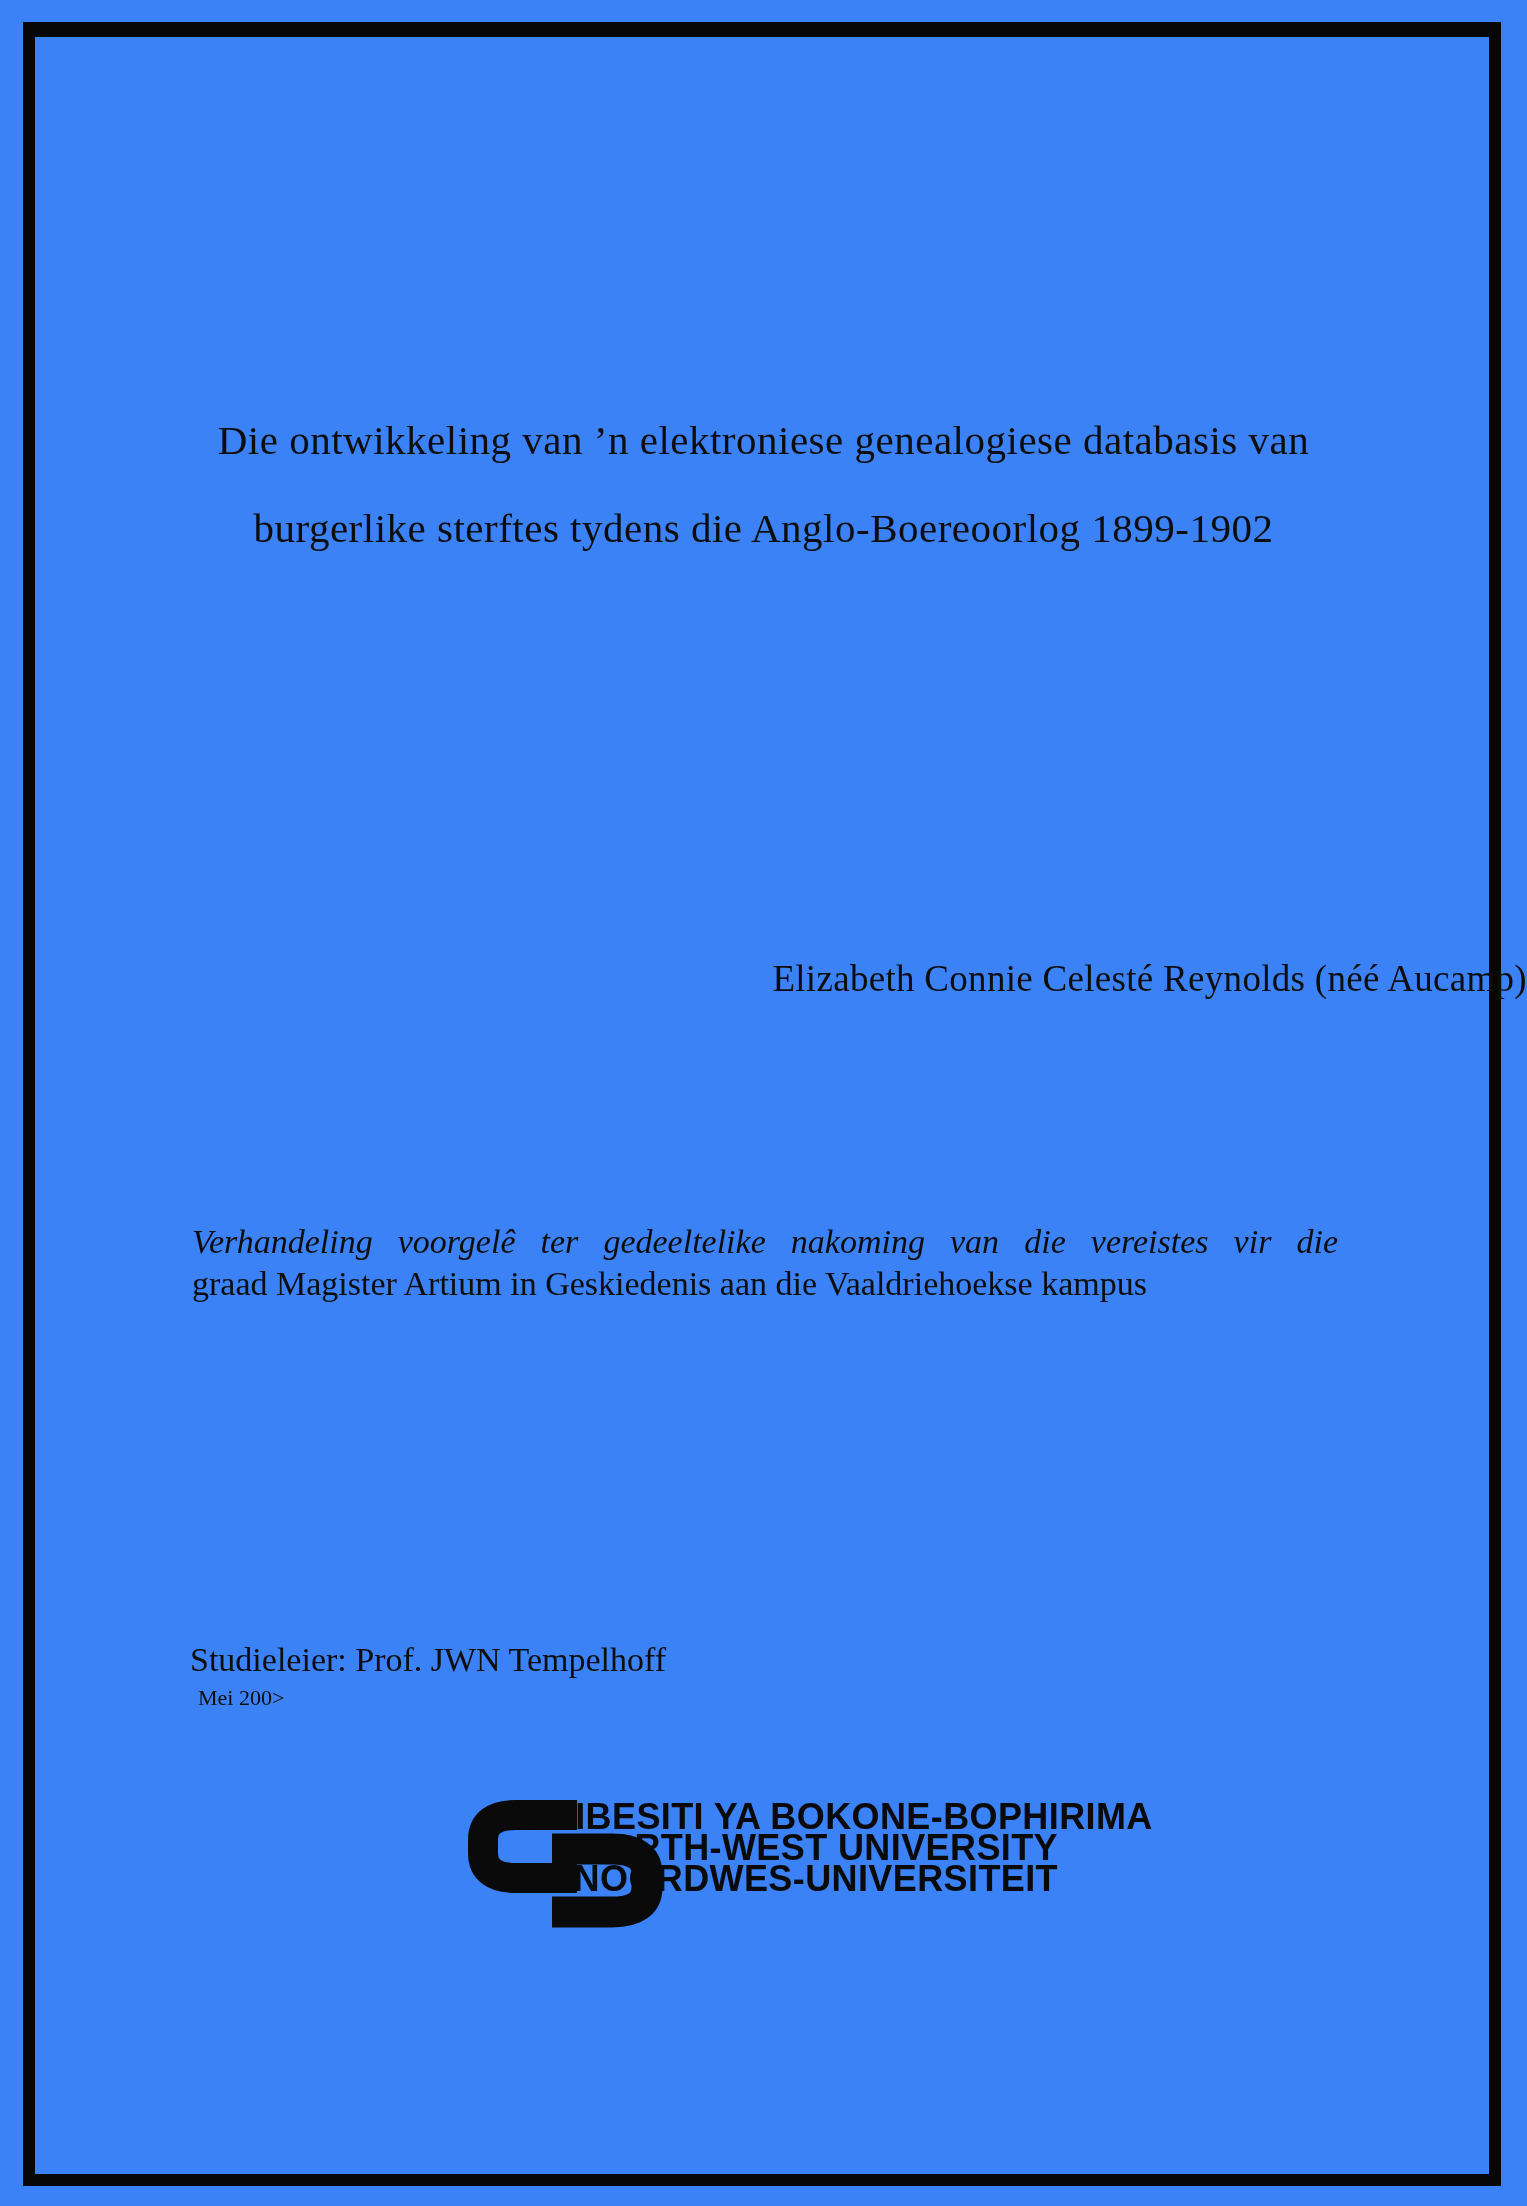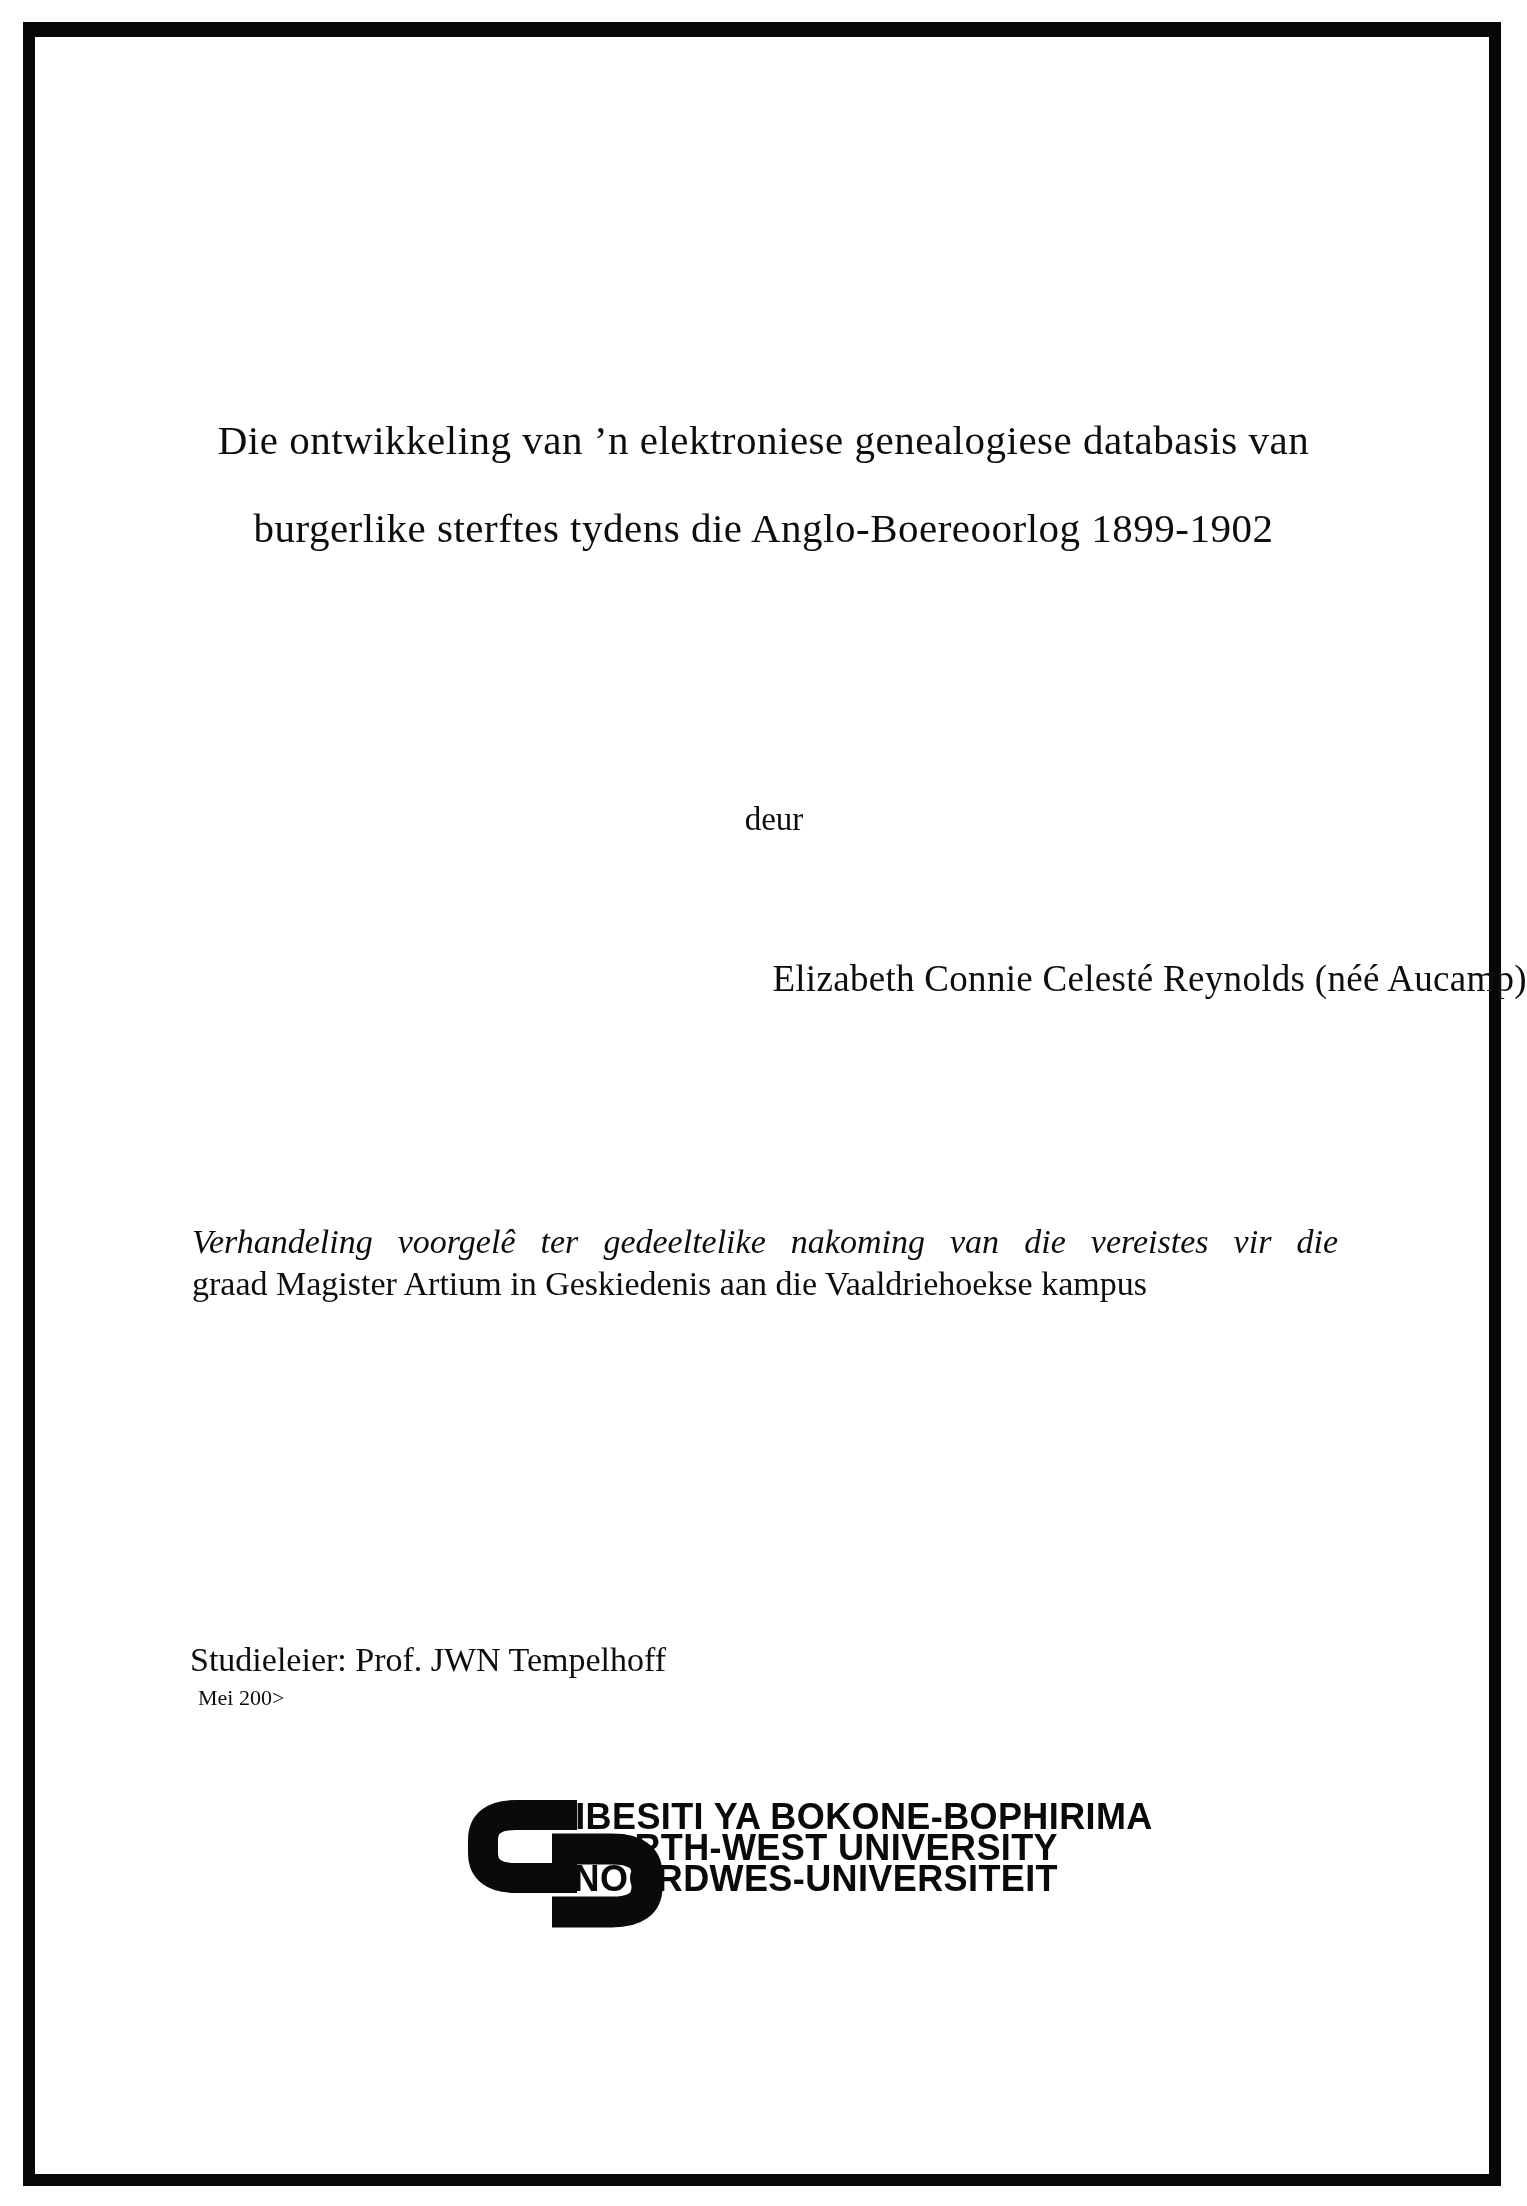--- a/index.html
+++ b/index.html
@@ -1,20 +1,20 @@
 <!DOCTYPE html>
 <html><head>
 <meta charset="utf-8">
 <style>
   html, body { margin: 0; padding: 0; background: #e8e8e8; }
   .page {
     position: relative;
     width: 1527px;
     height: 2206px;
-    background: #ffffff;
+    background: #3b82f6;
     overflow: hidden;
     font-family: "Liberation Serif", serif;
     color: #0d0d0d;
   }
   
   .frame-outer {
     position: absolute;
     left: 23px; top: 22px;
     width: 1478px; height: 2164px;
     box-sizing: border-box;
@@ -105,21 +105,20 @@
 
   <div class="frame-outer">
     <div class="frame-inner"></div>
   </div>
 
   <div class="title-block">
     <div>Die ontwikkeling van ’n elektroniese genealogiese databasis van</div>
     <div>burgerlike sterftes tydens die Anglo-Boereoorlog 1899-1902</div>
   </div>
 
-  <div class="byline">deur</div>
 
   <div class="author">Elizabeth Connie Celesté Reynolds (néé Aucamp)</div>
 
   <div class="description">
     <div class="desc-line justified">Verhandeling voorgelê ter gedeeltelike nakoming van die vereistes vir die</div>
     <div class="desc-line"><span>graad </span><span class="italic">Magister Artium</span><span> in Geskiedenis aan die Vaaldriehoekse kampus</span></div>
   </div>
 
   <div class="supervisor">Studieleier: Prof. JWN Tempelhoff</div>
 

